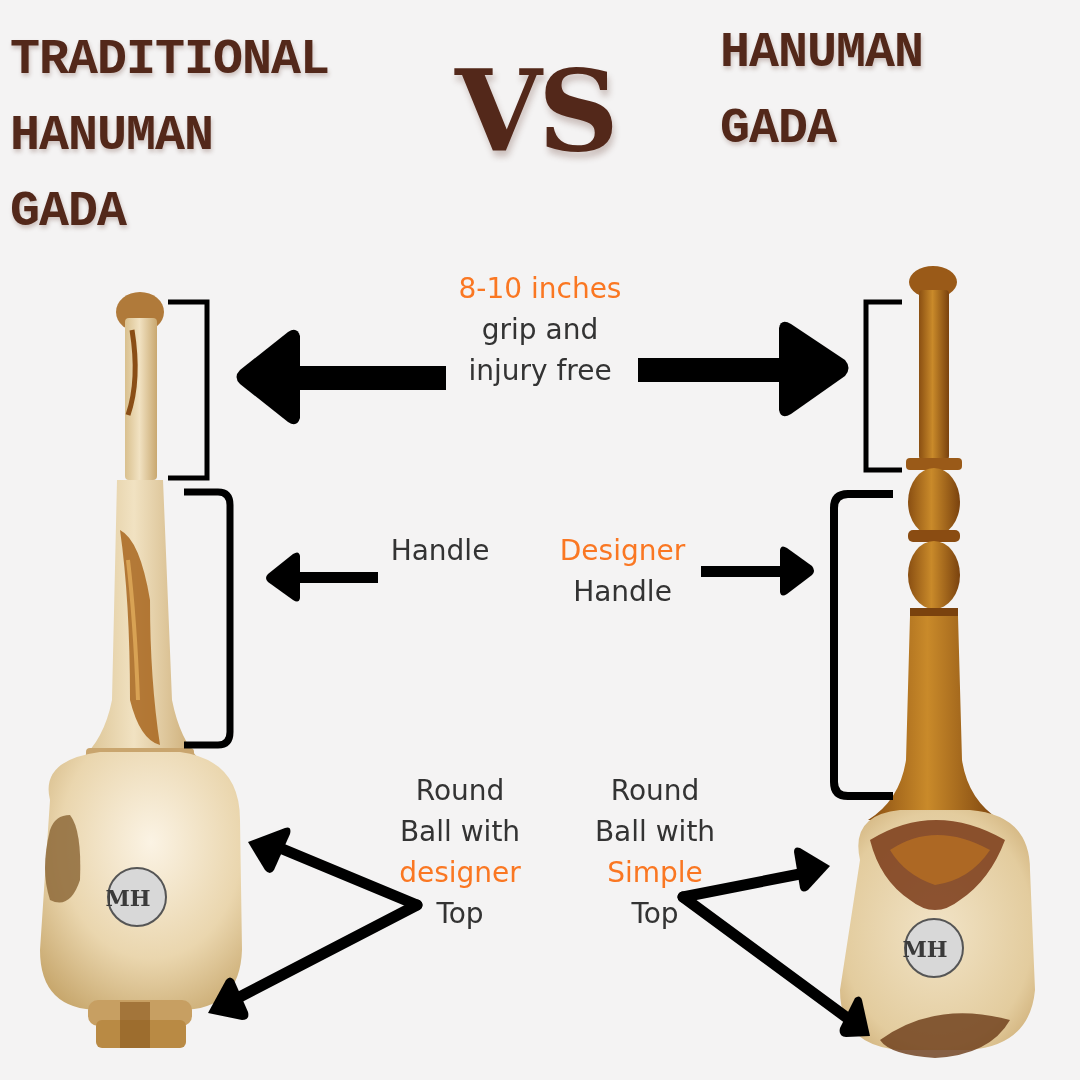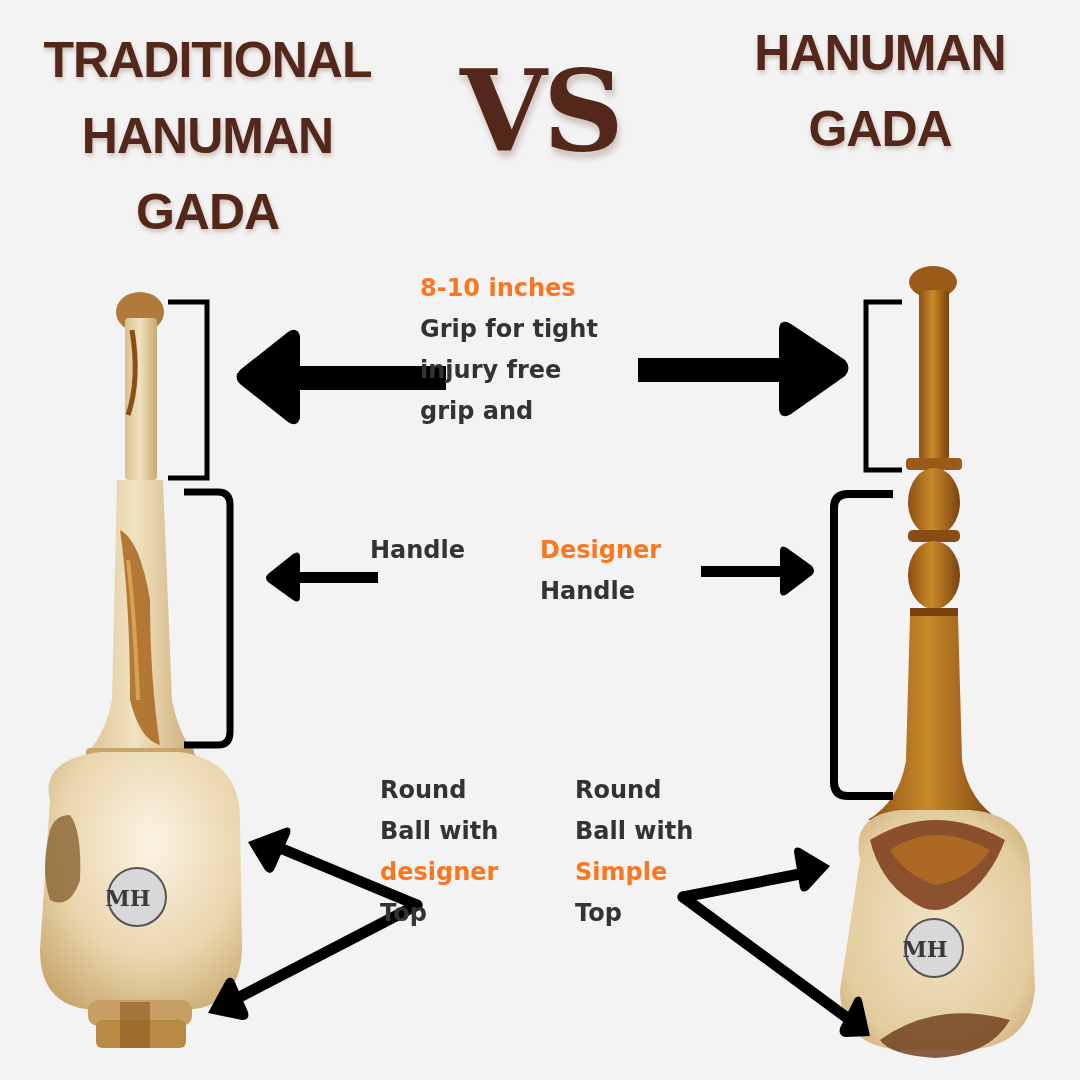--- a/index.html
+++ b/index.html
@@ -4,46 +4,45 @@
   <style>
     html, body { margin: 0; padding: 0; }
     body {
       width: 1080px; height: 1080px; overflow: hidden;
       background: #f4f3f3;
       position: relative;
       font-family: "DejaVu Sans", "Liberation Sans", sans-serif;
     }
     .title {
       position: absolute;
-      font-family: Liberation Sans, sans-serif;
+      font-family: Liberation Mono, monospace;
       color: #53281a;
-      text-align: center;
+      text-align: left;
       font-weight: bold;
       text-shadow: 1px 3px 4px rgba(83,40,26,0.25);
       line-height: 76px;
       font-size: 50px;
       letter-spacing: -1px;
     }
     .title-left { left: 10px; top: 22px; width: 395px; }
     .title-right { left: 720px; top: 15px; width: 320px; }
     .title-line { display: block; }
     .vs {
       position: absolute; left: 455px; top: 45px; width: 170px;
-      text-align: center;
       font-family: "DejaVu Serif", "Liberation Serif", serif;
       color: #53281a; font-weight: bold; font-size: 112px;
       text-shadow: 2px 6px 6px rgba(83,40,26,0.25);
       letter-spacing: -4px;
     }
     .label {
       position: absolute;
-      text-align: left;
-      font-weight: bold;
+      text-align: center;
+      font-weight: normal;
       color: #333333;
-      font-size: 24px;
+      font-size: 28px;
       line-height: 41px;
     }
     .label .hl { color: #fa7722; display: block; }
     .label .tx { display: block; }
     .label-grip { left: 420px; top: 268px; width: 240px; }
     .label-plain { left: 370px; top: 530px; width: 140px; }
     .label-designer { left: 540px; top: 530px; width: 165px; }
     .label-ball-left { left: 380px; top: 770px; width: 160px; }
     .label-ball-right { left: 575px; top: 770px; width: 160px; }
     svg.overlay { position: absolute; left: 0; top: 0; }
@@ -166,23 +165,22 @@
   <g>
     <path d="M683 897 L805 873" stroke="#000" stroke-width="11" stroke-linecap="round"></path>
     <path d="M830 866 L800 848 Q794 846 794 852 L800 888 Q802 894 808 890 Z" fill="#000"></path>
     <path d="M683 897 L850 1020" stroke="#000" stroke-width="11" stroke-linecap="round"></path>
     <path d="M870 1036 L862 1000 Q860 994 855 998 L840 1028 Q838 1036 846 1037 Z" fill="#000"></path>
   </g>
 </svg>
 
 <div class="label label-grip">
   <span class="hl">8-10 inches</span>
-  <span class="tx">Grip for tight</span>
+  <span class="tx">grip and</span>
   <span class="tx">injury free</span>
-  <span class="tx">grip and</span>
 </div>
 
 <div class="label label-plain">
   <span class="tx">Handle</span>
 </div>
 <div class="label label-designer">
   <span class="hl">Designer</span>
   <span class="tx">Handle</span>
 </div>
 

